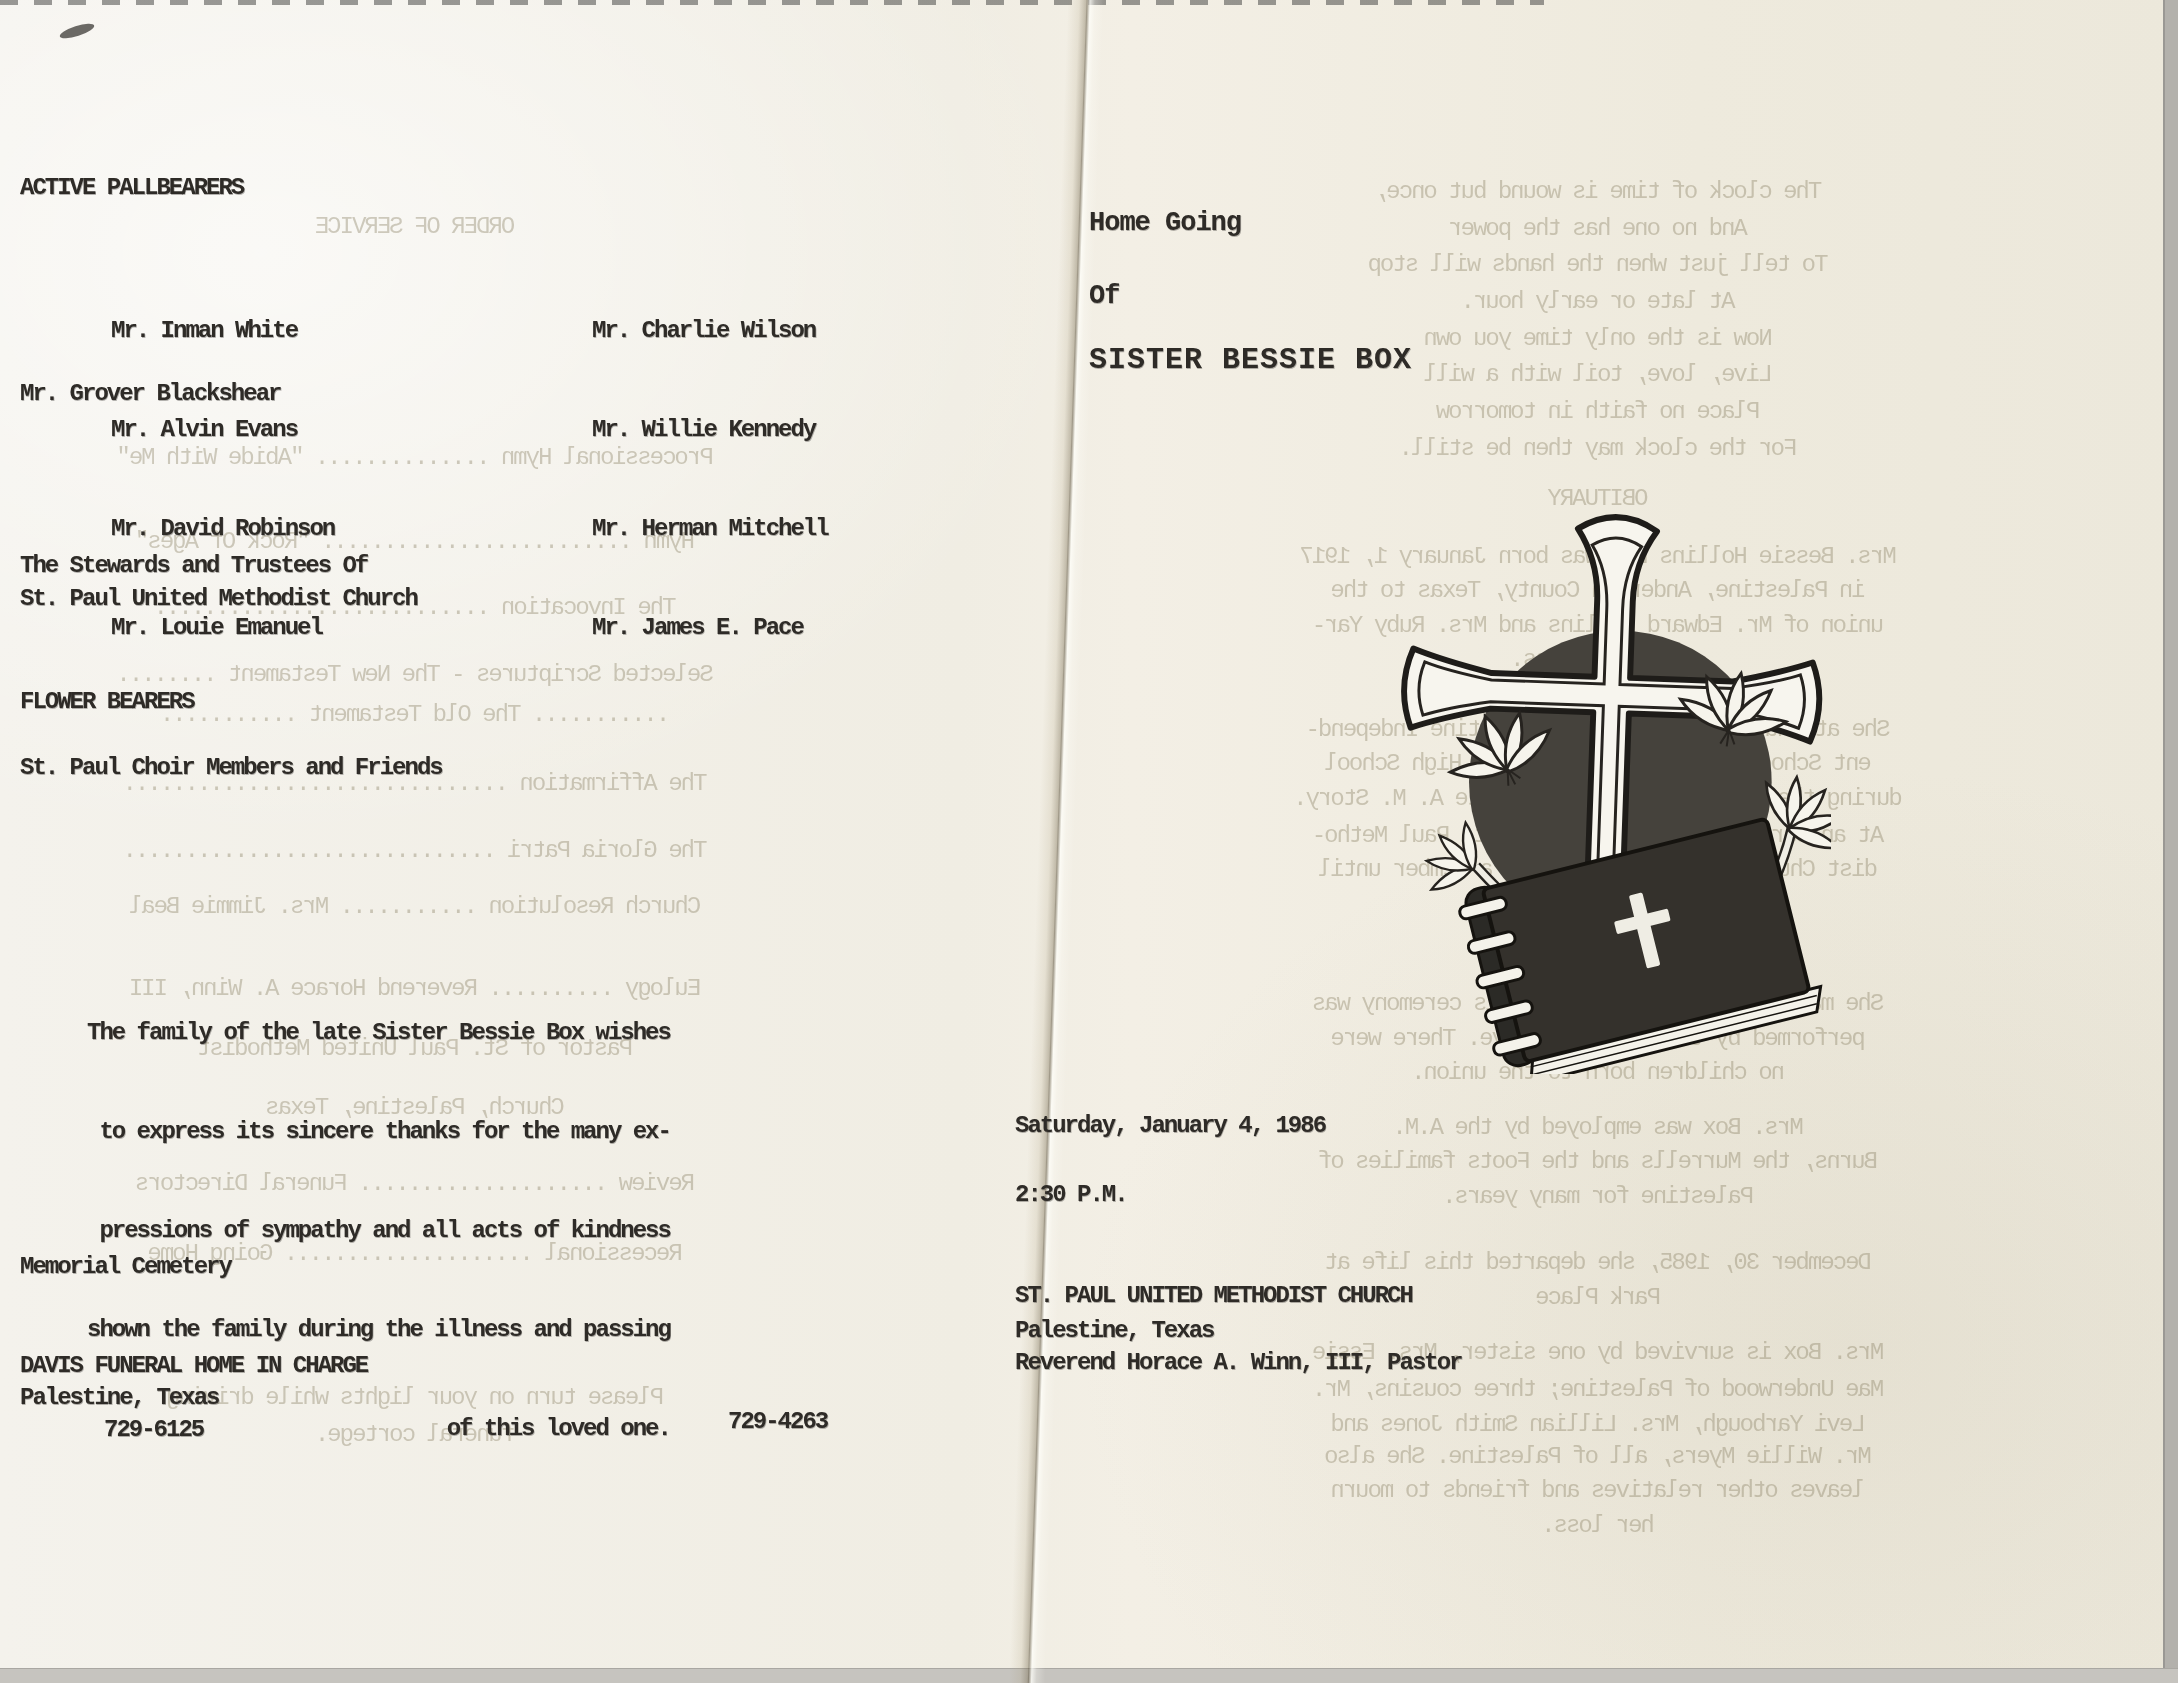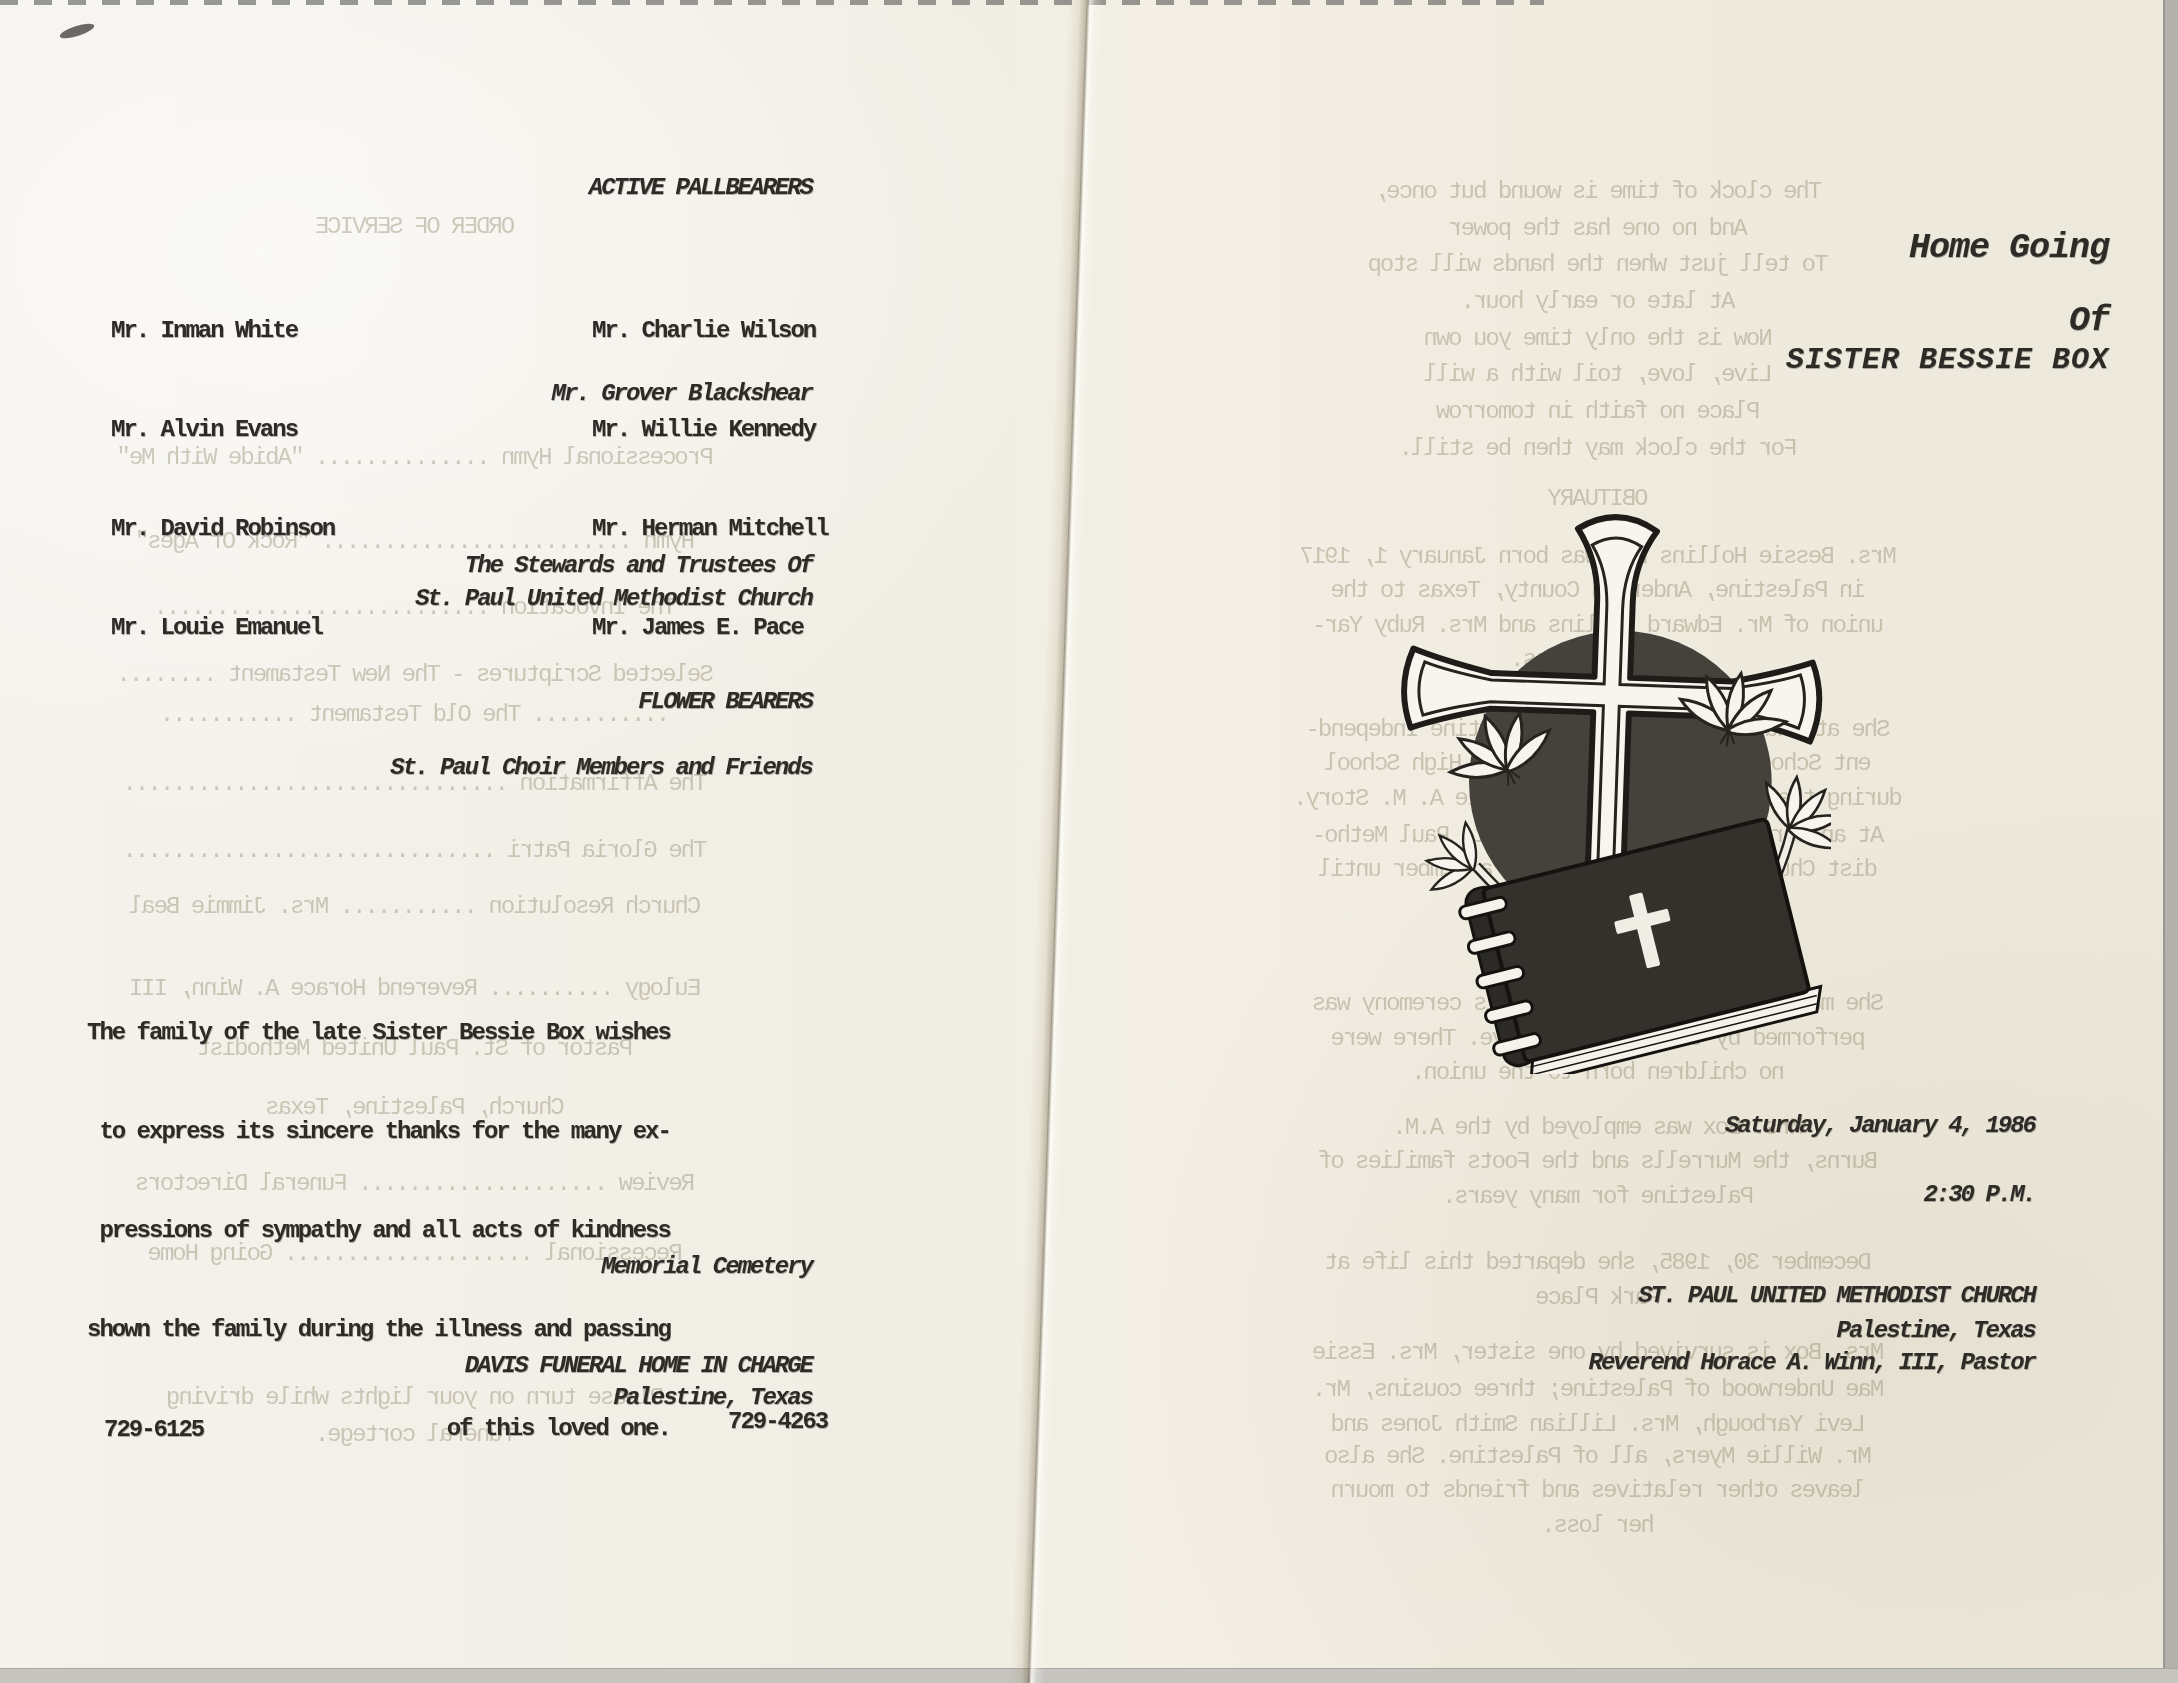--- a/index.html
+++ b/index.html
@@ -16,22 +16,22 @@
   .mark-topleft{position:absolute;left:59px;top:26px;width:36px;height:10px;background:#3c3a36;border-radius:50%;
     transform:rotate(-18deg);opacity:.75;}
   .crease{position:absolute;left:1038px;top:-20px;width:38px;height:1742px;transform:rotate(2deg);
     background:linear-gradient(90deg,rgba(0,0,0,0) 0%,rgba(164,149,112,.16) 30%,rgba(122,110,82,.40) 48%,
       rgba(92,82,60,.55) 51%,rgba(255,255,250,.75) 59%,rgba(255,255,250,.25) 72%,rgba(0,0,0,0) 95%);}
   .page{position:absolute;top:0;height:1683px;}
   .page-left{left:20px;width:792px;}
   .page-right{left:1089px;width:1020px;}
   .tw{position:absolute;font-weight:bold;color:#2e2b27;font-size:24px;letter-spacing:-2px;white-space:pre;
     text-shadow:0.6px 0.6px 0 rgba(46,43,39,.35);z-index:3;}
-  .c{left:0;width:100%;text-align:right;font-style:italic;}
-  .md{font-size:35px;letter-spacing:-1px;margin-top:20px;}
+  .c{left:0;width:100%;text-align:left;}
+  .md{font-size:27px;letter-spacing:-1px;}
   .big{font-size:30px;letter-spacing:1px;}
   .ghost{position:absolute;left:0;width:100%;text-align:center;transform:scaleX(-1);color:#8d8468;opacity:.40;
     font-weight:normal;font-size:24px;letter-spacing:-2px;white-space:pre;filter:blur(0.4px);z-index:1;
     text-shadow:none;font-family:"Liberation Mono","DejaVu Sans Mono",monospace;}
   .col{position:absolute;line-height:33px;}
   .para{position:absolute;left:67px;line-height:33px;text-align:right;}
   .shift-left{position:absolute;left:-74px;top:0;width:100%;height:100%;}
   .emblem{position:absolute;left:292px;top:500px;z-index:2;}
 </style>
 </head>

